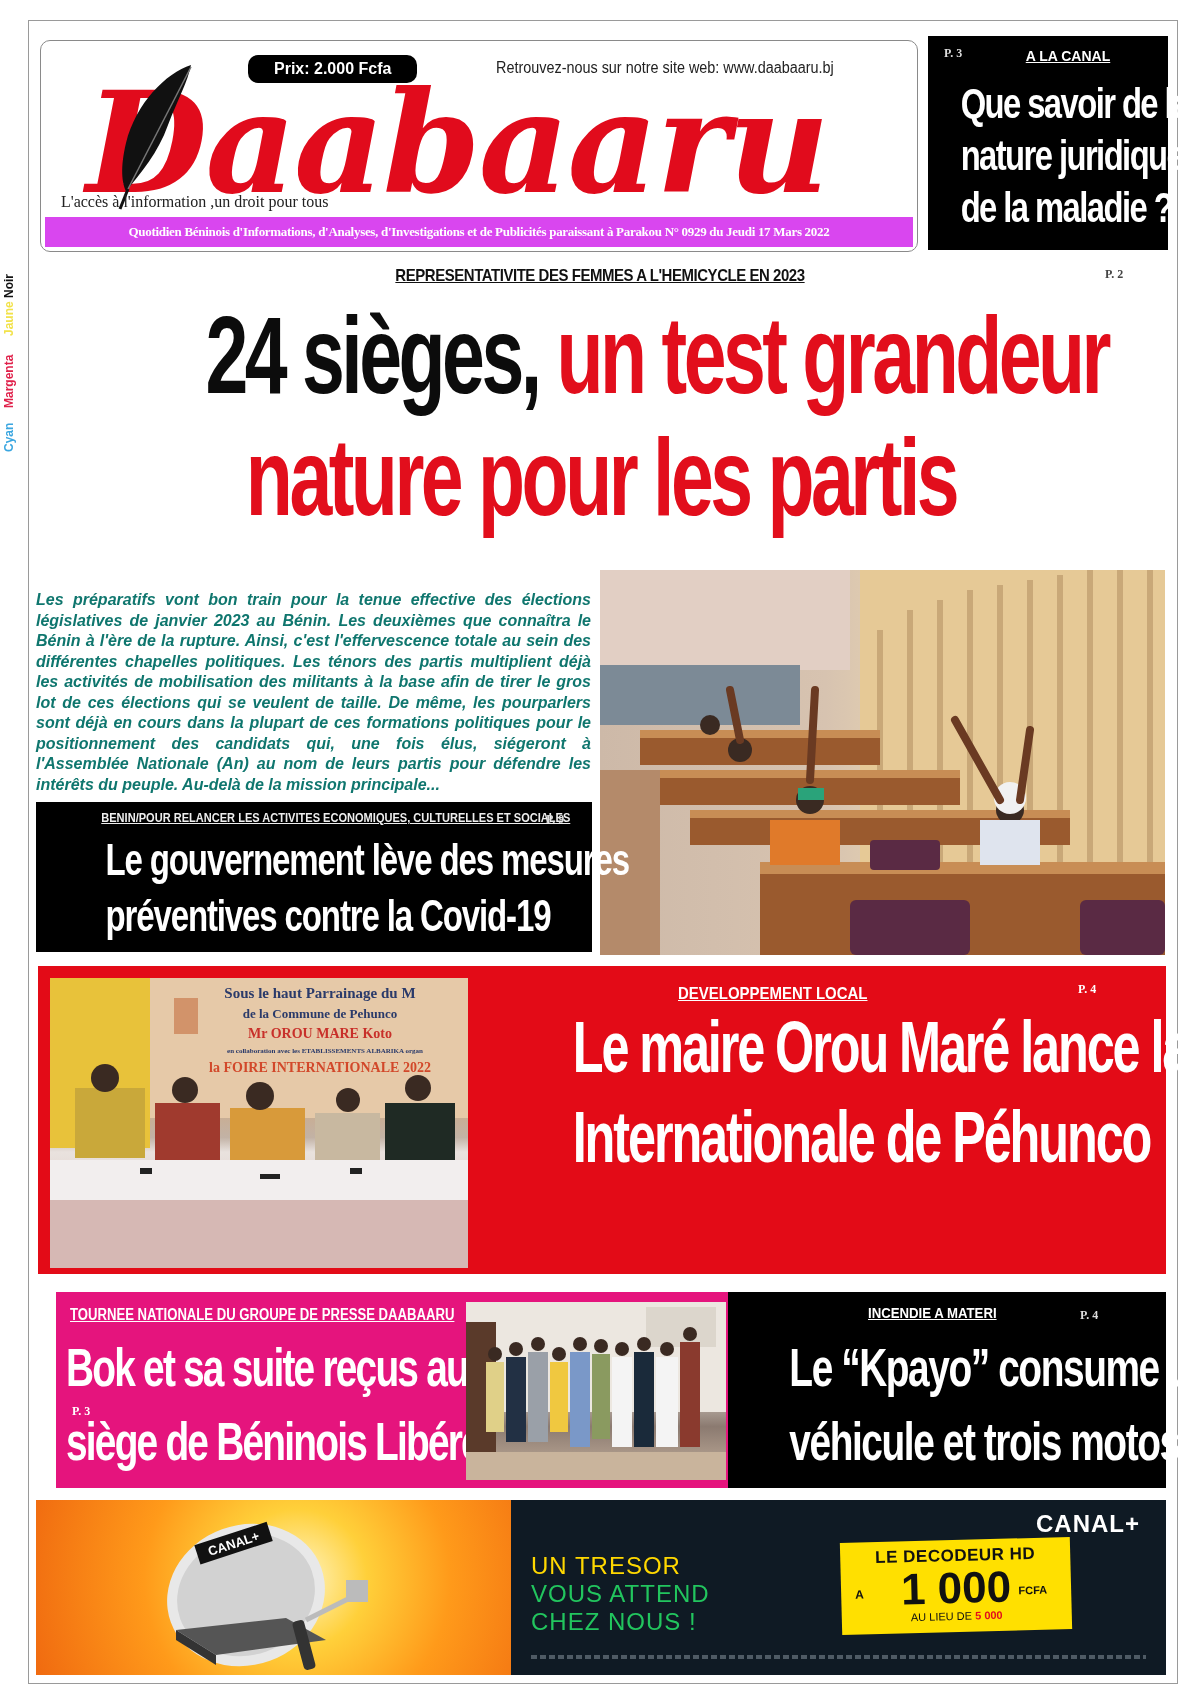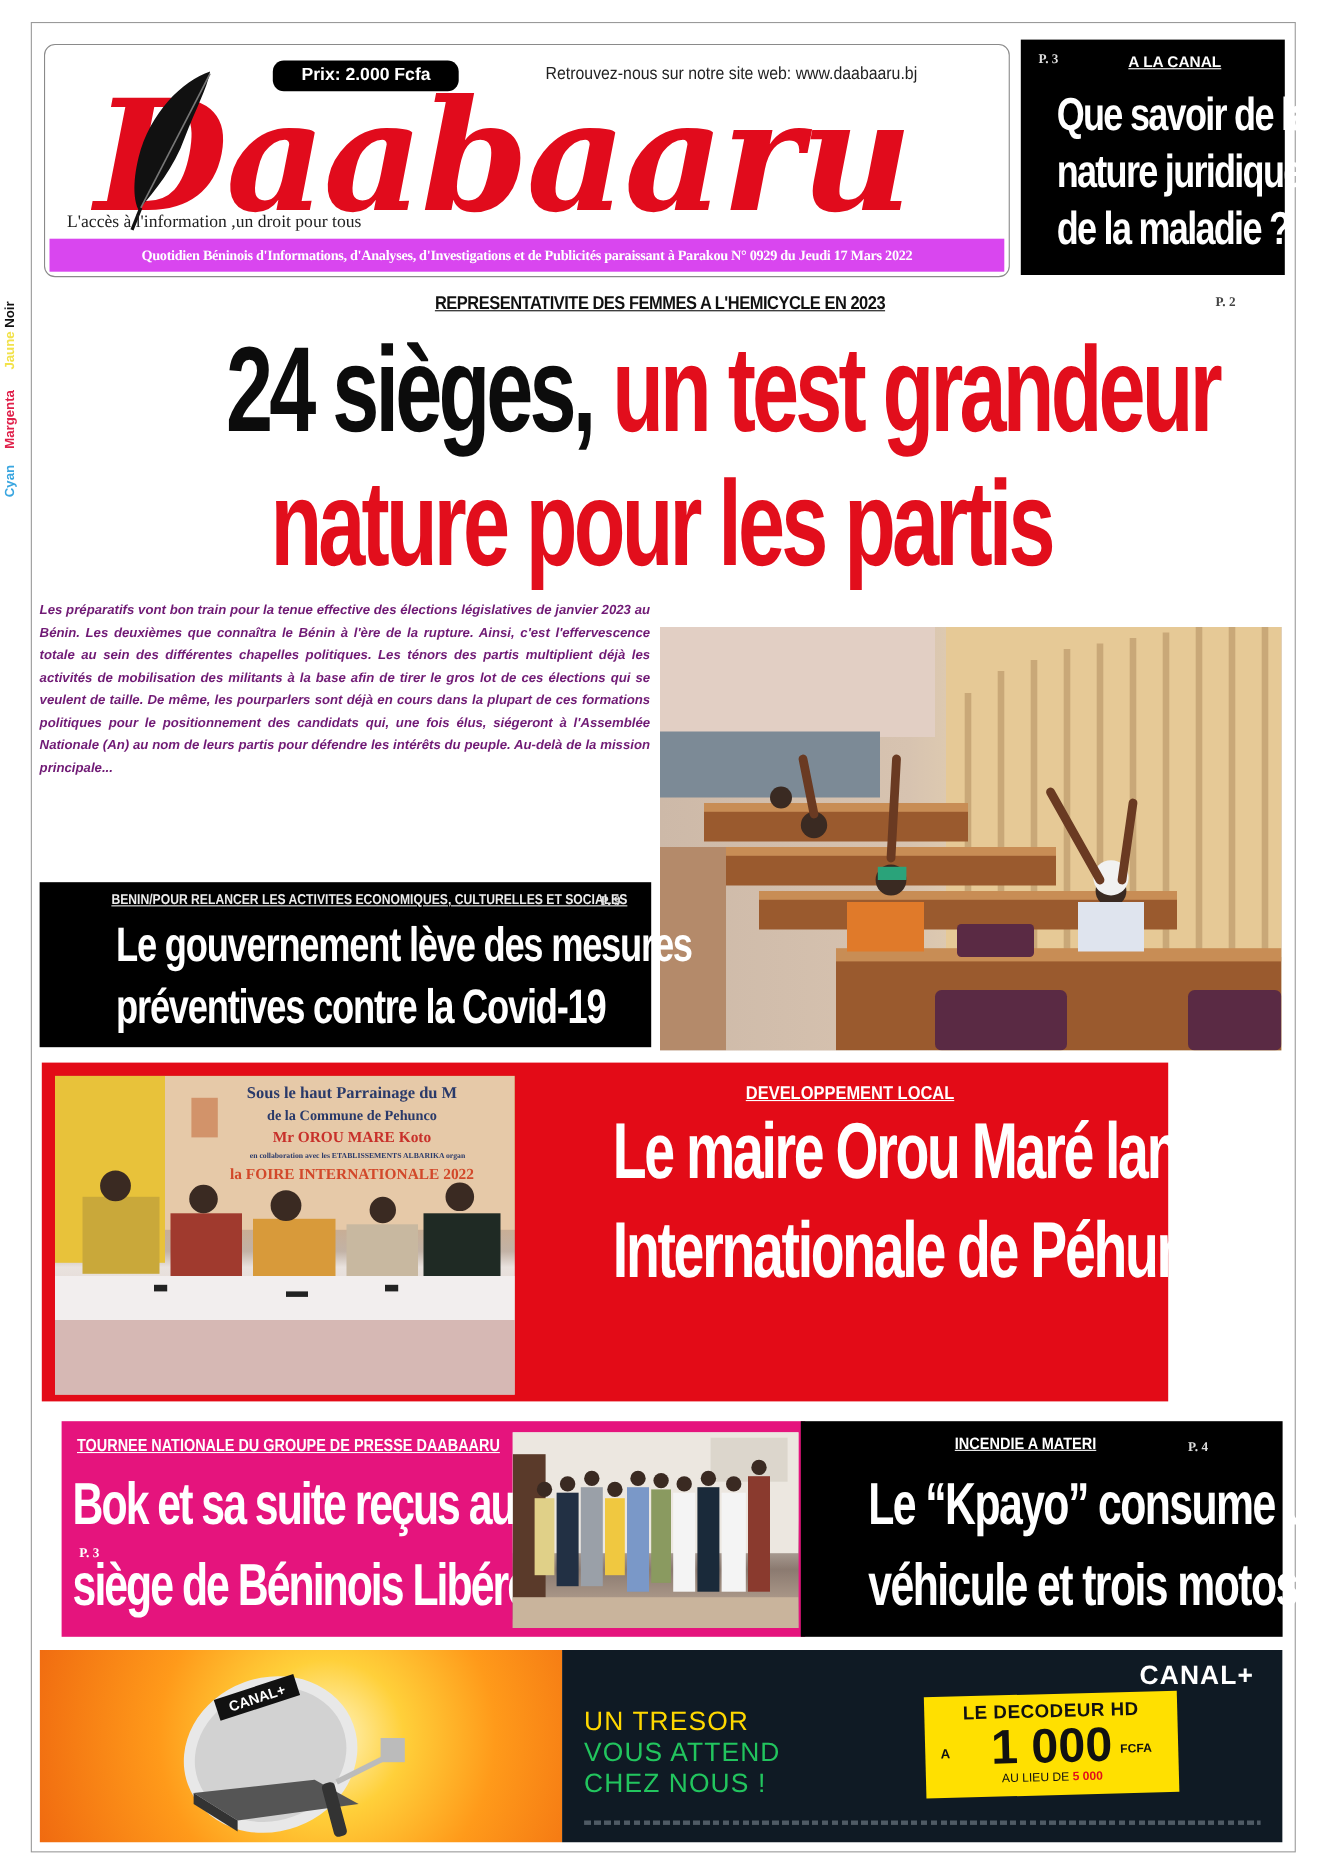--- a/index.html
+++ b/index.html
@@ -30,33 +30,33 @@
   .teaser-tr .title { position: absolute; left: 8px; right: 8px; top: 42px; font-family: "Liberation Sans Narrow", "Liberation Sans", sans-serif; font-weight: bold; font-size: 42px; line-height: 52px; letter-spacing: -2px; transform: scaleX(0.78); transform-origin: center; white-space: nowrap; }
 
   
   .main-kicker { position: absolute; left: 340px; top: 266px; width: 520px; text-align: center; font-weight: bold; font-size: 17px; text-decoration: underline; color: #111; letter-spacing: -0.5px; transform: scaleX(0.88); transform-origin: center; }
   .main-pageref { position: absolute; left: 1105px; top: 267px; color: #444; }
   .headline { position: absolute; left: 36px; top: 294px; width: 1130px; text-align: center; font-family: "Liberation Sans Narrow", "Liberation Sans", sans-serif; font-weight: bold; font-size: 110px; line-height: 122px; letter-spacing: -5px; }
   .headline .line { display: block; white-space: nowrap; transform: scaleX(0.7); transform-origin: center; }
   .headline .black { color: #0c0c0c; }
   .headline .red { color: #e20e1c; }
 
-  .lede { position: absolute; left: 36px; top: 544px; width: 555px; font-style: italic; font-weight: bold; font-size: 12px; line-height: 20.5px; color: #701a75; text-align: justify; }
+  .lede { position: absolute; left: 36px; top: 590px; width: 555px; font-style: italic; font-weight: bold; font-size: 16px; line-height: 20.5px; color: #0f766e; text-align: justify; }
 
   .photo { position: absolute; overflow: hidden; }
   .photo-assembly { left: 600px; top: 570px; width: 565px; height: 385px; background: linear-gradient(90deg, #cdb9a8 0%, #d7c3b0 40%, #e6d2b0 55%, #c4a77e 100%); }
 
   
   .teaser-covid { position: absolute; left: 36px; top: 802px; width: 556px; height: 150px; background: #000; color: #fff; text-align: center; }
   .teaser-covid .kicker { position: absolute; left: 30px; top: 8px; width: 470px; font-size: 13px; color: #eee; transform: scaleX(0.85); transform-origin: center; white-space: nowrap; }
   .teaser-covid .pageref { position: absolute; left: 510px; top: 10px; color: #ddd; }
   .teaser-covid .title { position: absolute; left: 0; right: 0; top: 30px; font-family: "Liberation Sans Narrow", "Liberation Sans", sans-serif; font-weight: bold; font-size: 44px; line-height: 56px; letter-spacing: -1.5px; transform: scaleX(0.75); transform-origin: center; white-space: nowrap; }
 
   
-  .section-foire { position: absolute; left: 38px; top: 966px; width: 1024px; height: 308px; background: #e30b17; }
+  .section-foire { position: absolute; left: 38px; top: 966px; width: 1128px; height: 308px; background: #e30b17; }
   .photo-foire { left: 12px; top: 12px; width: 418px; height: 290px; background: linear-gradient(180deg, #c98a55 0%, #d9a46b 30%, #c2b2a5 55%, #e9e2de 60%, #d4b9b3 100%); }
   .section-foire .kicker { position: absolute; left: 640px; top: 18px; font-size: 17px; color: #fff; transform: scaleX(0.88); transform-origin: left; }
   .section-foire .pageref { position: absolute; left: 1040px; top: 16px; color: #fff; }
   .section-foire .title { position: absolute; left: 430px; right: 0; top: 36px; text-align: center; font-family: "Liberation Sans Narrow", "Liberation Sans", sans-serif; font-weight: bold; font-size: 72px; line-height: 90px; letter-spacing: -3px; color: #fff; transform: scaleX(0.7); transform-origin: center; white-space: nowrap; }
 
   
   .section-bok { position: absolute; left: 56px; top: 1292px; width: 676px; height: 196px; background: #e5147d; }
   .section-bok .kicker { position: absolute; left: 14px; top: 14px; font-size: 16px; color: #fff; transform: scaleX(0.82); transform-origin: left; white-space: nowrap; }
   .section-bok .pageref { position: absolute; left: 16px; top: 112px; color: #fff; }
   .section-bok .title { position: absolute; left: 10px; top: 38px; width: 400px; font-family: "Liberation Sans Narrow", "Liberation Sans", sans-serif; font-weight: bold; font-size: 54px; line-height: 74px; letter-spacing: -2.5px; color: #fff; transform: scaleX(0.72); transform-origin: left; white-space: nowrap; }

